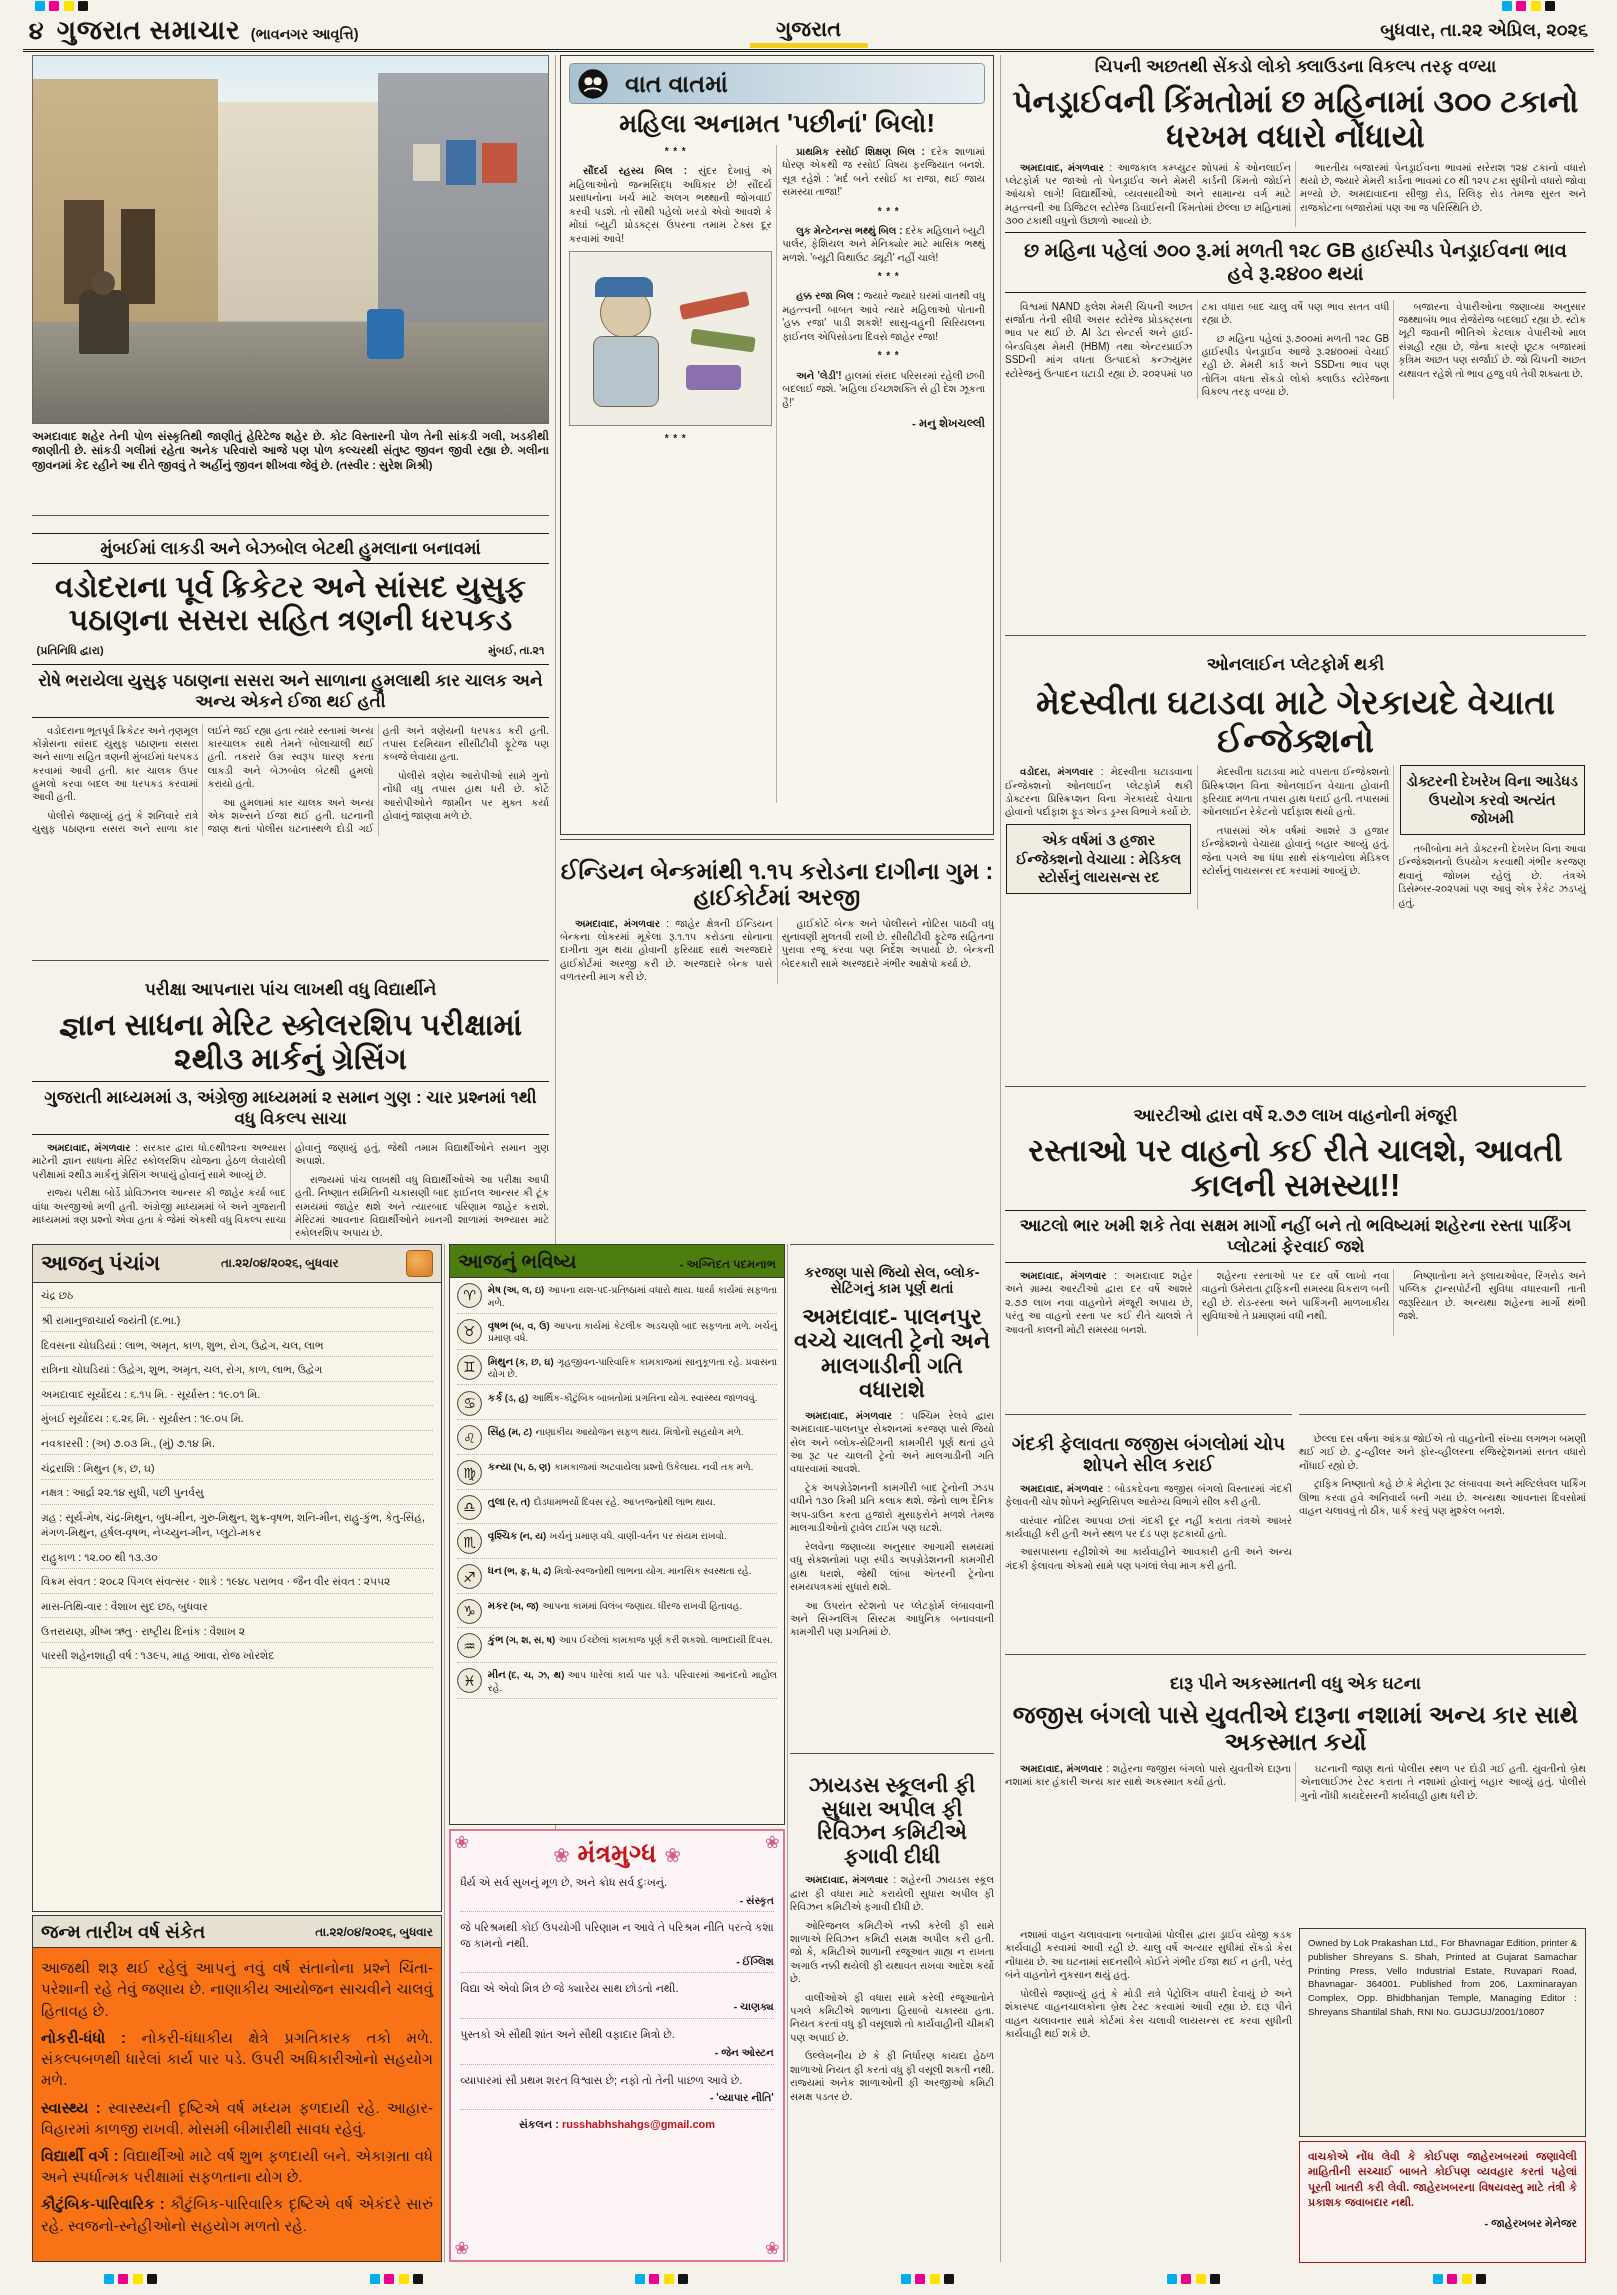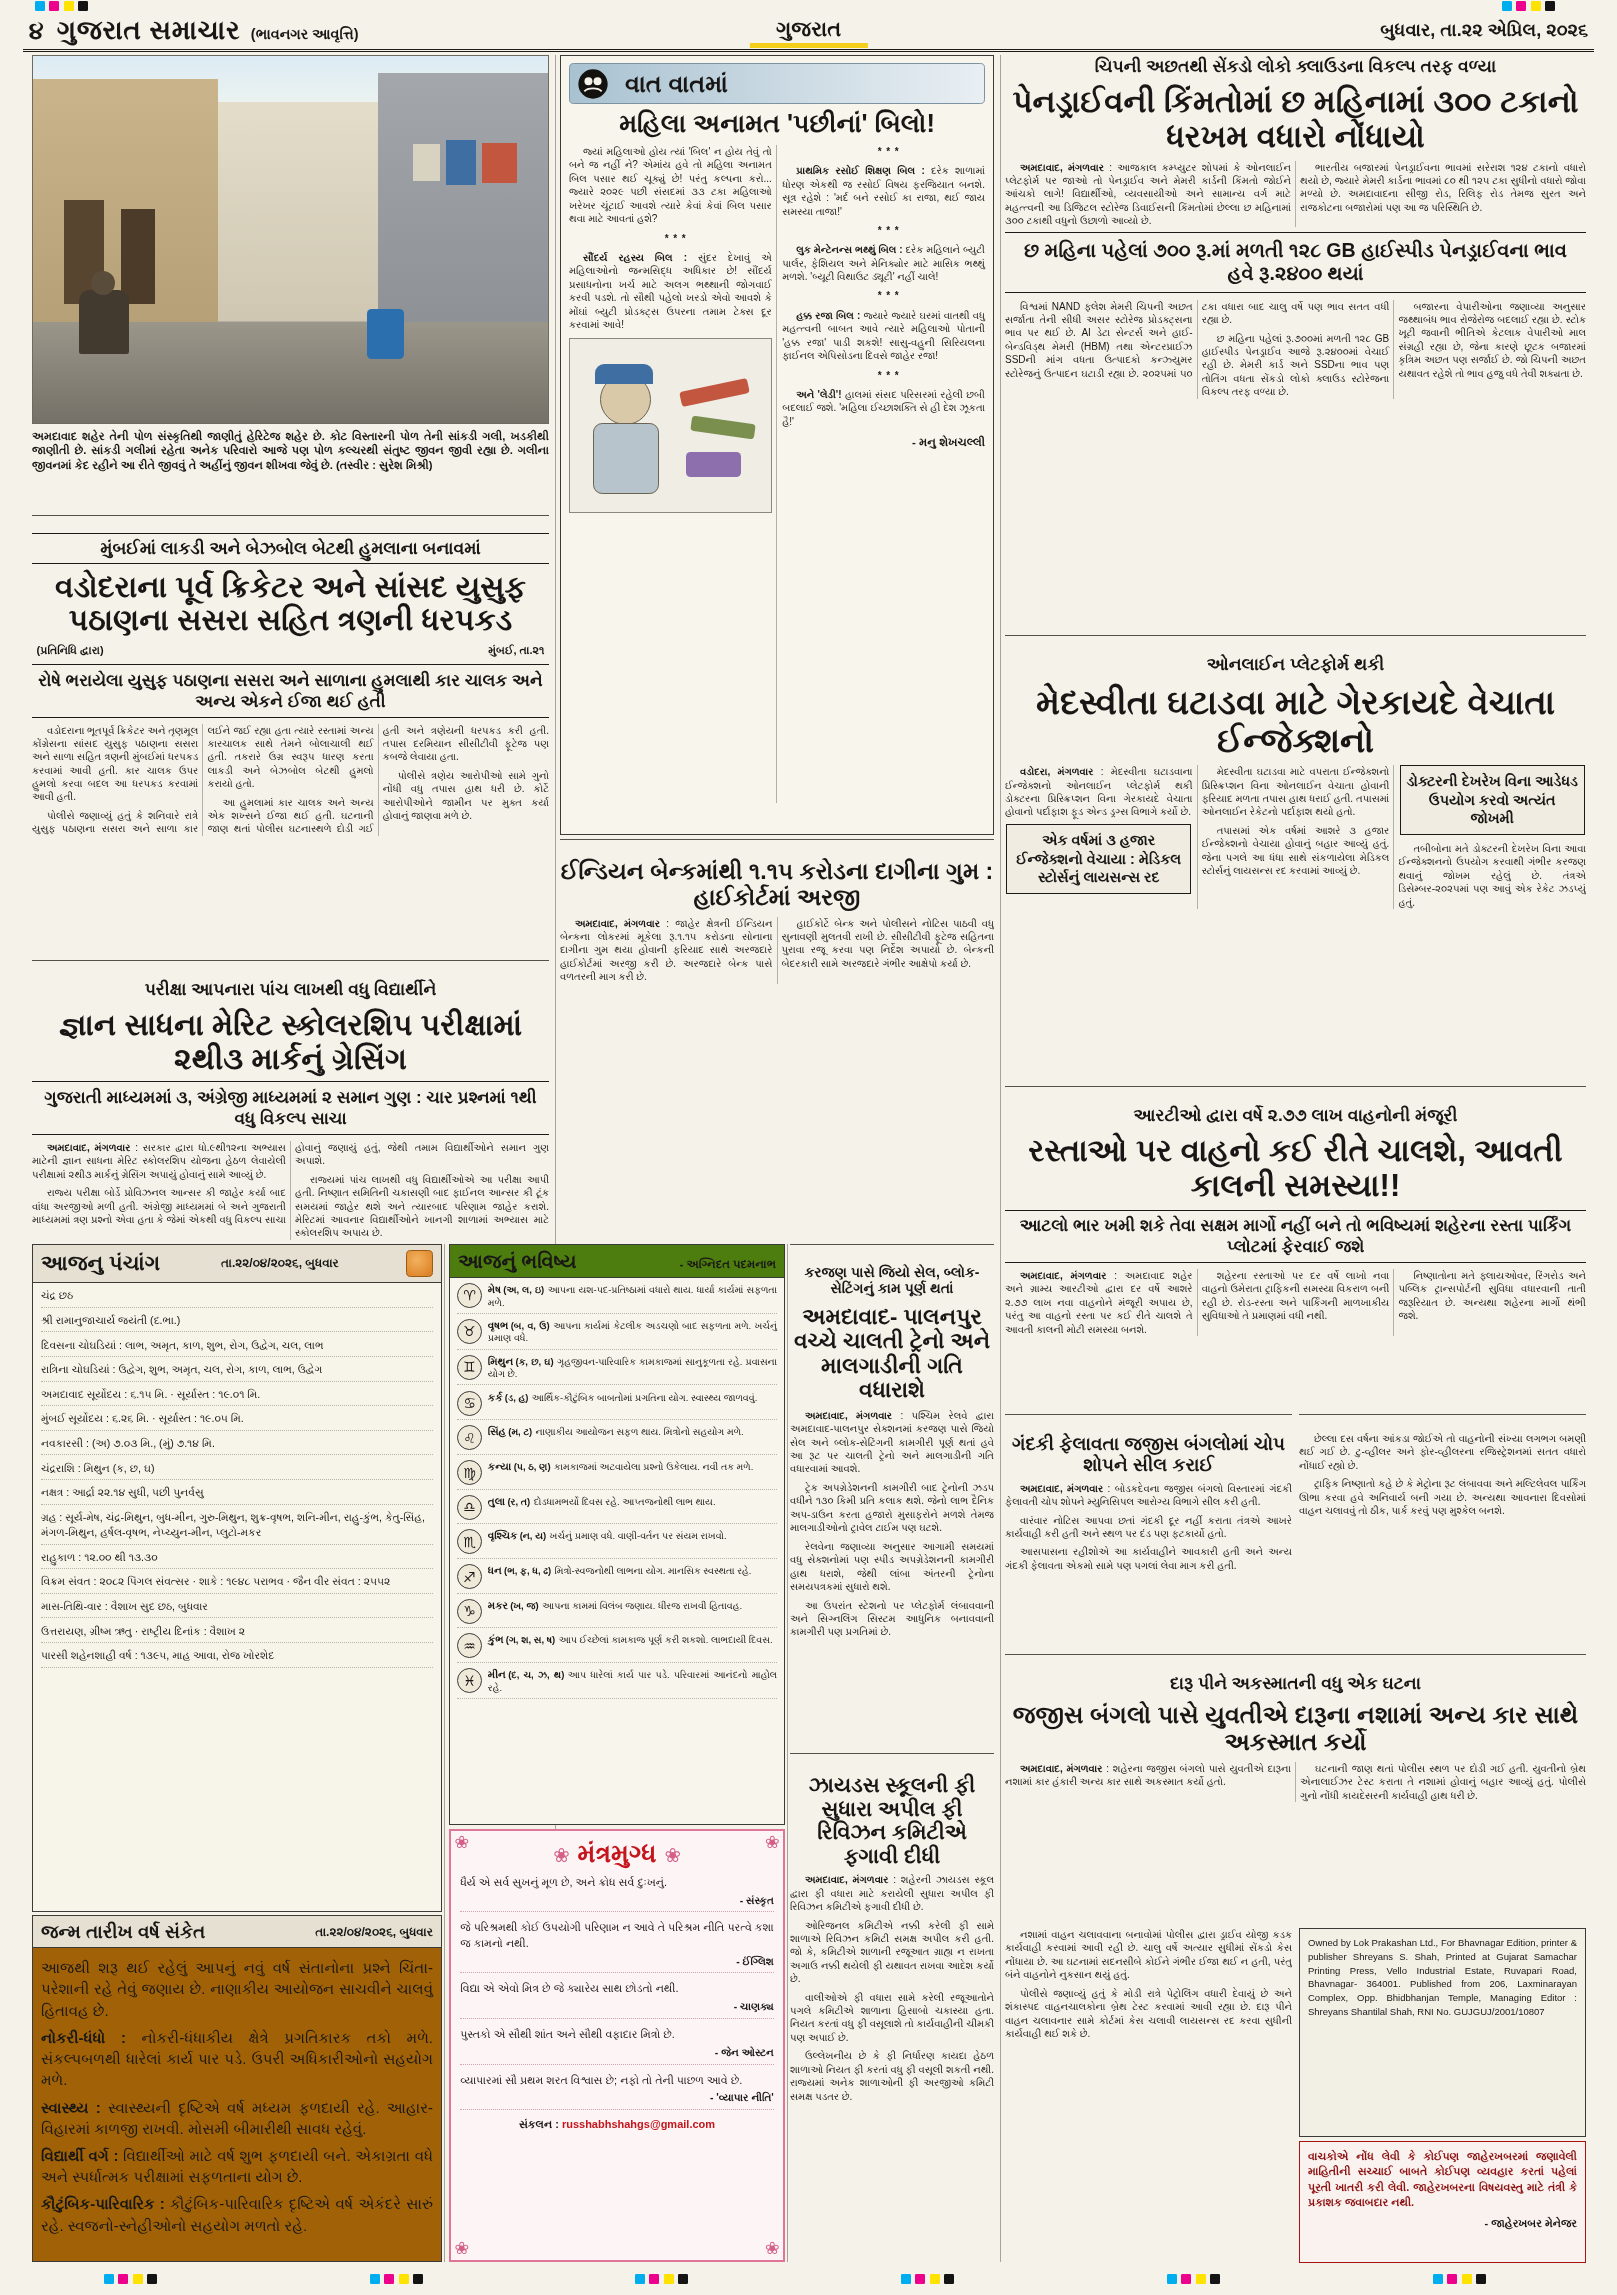--- a/index.html
+++ b/index.html
@@ -88,21 +88,21 @@
   
   #pendrive{left:1005px;top:55px;width:581px;height:576px;}
   #yusuf{left:32px;top:515px;width:517px;height:441px;}
   #medsvita{left:1005px;top:635px;width:581px;height:447px;}
   #indianbank{left:560px;top:839px;width:434px;height:402px;}
   #scholarship{left:32px;top:960px;width:517px;height:281px;}
   #rto{left:1005px;top:1086px;width:581px;height:325px;}
   #chopshop{left:1005px;top:1414px;width:287px;height:280px;}
   #rtocont{left:1299px;top:1414px;width:287px;height:280px;}
   #panchang{left:32px;top:1244px;width:410px;height:668px;border:1.7px double #3c3a36;background:#f7f4ea;}
-  #janma{left:32px;top:1915px;width:410px;height:347px;border:1.7px double #3c3a36;background:#a16207;}
+  #janma{left:32px;top:1915px;width:410px;height:347px;border:1.7px double #3c3a36;background:#f97316;}
   #bhavishya{left:449px;top:1244px;width:336px;height:581px;border:1.4px solid #3c3a36;background:#f8f5ec;}
   #mantra{left:449px;top:1829px;width:336px;height:433px;border:2.9px solid #e0759a;background:#fdf4f6;padding:8px 9.2px;}
   #trains{left:790px;top:1244px;width:204px;height:505px;}
   #zydus{left:790px;top:1753px;width:204px;height:509px;}
   #daru{left:1005px;top:1654px;width:581px;height:228px;}
   #darucont{left:1005px;top:1928px;width:287px;height:334px;}
   #ownership{left:1299px;top:1928px;width:287px;height:209px;border:1.2px solid #3c3a36;padding:7px 8px;font-size:9.5px;line-height:1.45;text-align:justify;background:#f2efe5;}
   #disclaimer{left:1299px;top:2141px;width:287px;height:122px;border:1.7px solid #a81414;color:#8c1212;font-weight:bold;font-size:11px;line-height:1.4;padding:7px 8px;text-align:justify;background:#faf2ef;}
   .discl-sign{text-align:right;color:#191715;margin-top:5.8px;}
 
@@ -200,21 +200,20 @@
     <svg class="vaat-icon" viewBox="0 0 24 24">
       <circle cx="12" cy="12" r="11" fill="#14120f"></circle>
       <circle cx="8.6" cy="10" r="3" fill="#f5f2ea"></circle>
       <circle cx="15.4" cy="10" r="3" fill="#f5f2ea"></circle>
       <path d="M5.5 17.5c2.4-3 10.6-3 13 0" stroke="#f5f2ea" stroke-width="1.4" fill="none"></path>
     </svg>
     <span class="vaat-title">વાત વાતમાં</span>
   </div>
   <h2 class="vaat-hl">મહિલા અનામત 'પછીનાં' બિલો!</h2>
   <div class="vaat-body">
-    <p>જ્યાં મહિલાઓ હોય ત્યાં 'બિલ' ન હોય તેવું તો બને જ નહીં ને? એમાંય હવે તો મહિલા અનામત બિલ પસાર થઈ ચૂક્યું છે! પરંતુ કલ્પના કરો... જ્યારે ૨૦૨૯ પછી સંસદમાં ૩૩ ટકા મહિલાઓ ખરેખર ચૂંટાઈ આવશે ત્યારે કેવાં કેવાં બિલ પસાર થવા માટે આવતાં હશે?</p>
     <p class="stars">***</p>
     <p><b class="seg-t">સૌંદર્ય રહસ્ય બિલ :</b> <span>સુંદર દેખાવું એ મહિલાઓનો જન્મસિદ્ધ અધિકાર છે! સૌંદર્ય પ્રસાધનોના ખર્ચ માટે અલગ ભથ્થાની જોગવાઈ કરવી પડશે. તો સૌથી પહેલો ખરડો એવો આવશે કે મોંઘાં બ્યુટી પ્રોડક્ટ્સ ઉપરના તમામ ટેક્સ દૂર કરવામાં આવે!</span></p>
     <div class="cartoon">
       <div class="ct-head"></div>
       <div class="ct-cap"></div>
       <div class="ct-body"></div>
       <div class="ct-gadget1"></div>
       <div class="ct-gadget2"></div>
       <div class="ct-gadget3"></div>
     </div>

